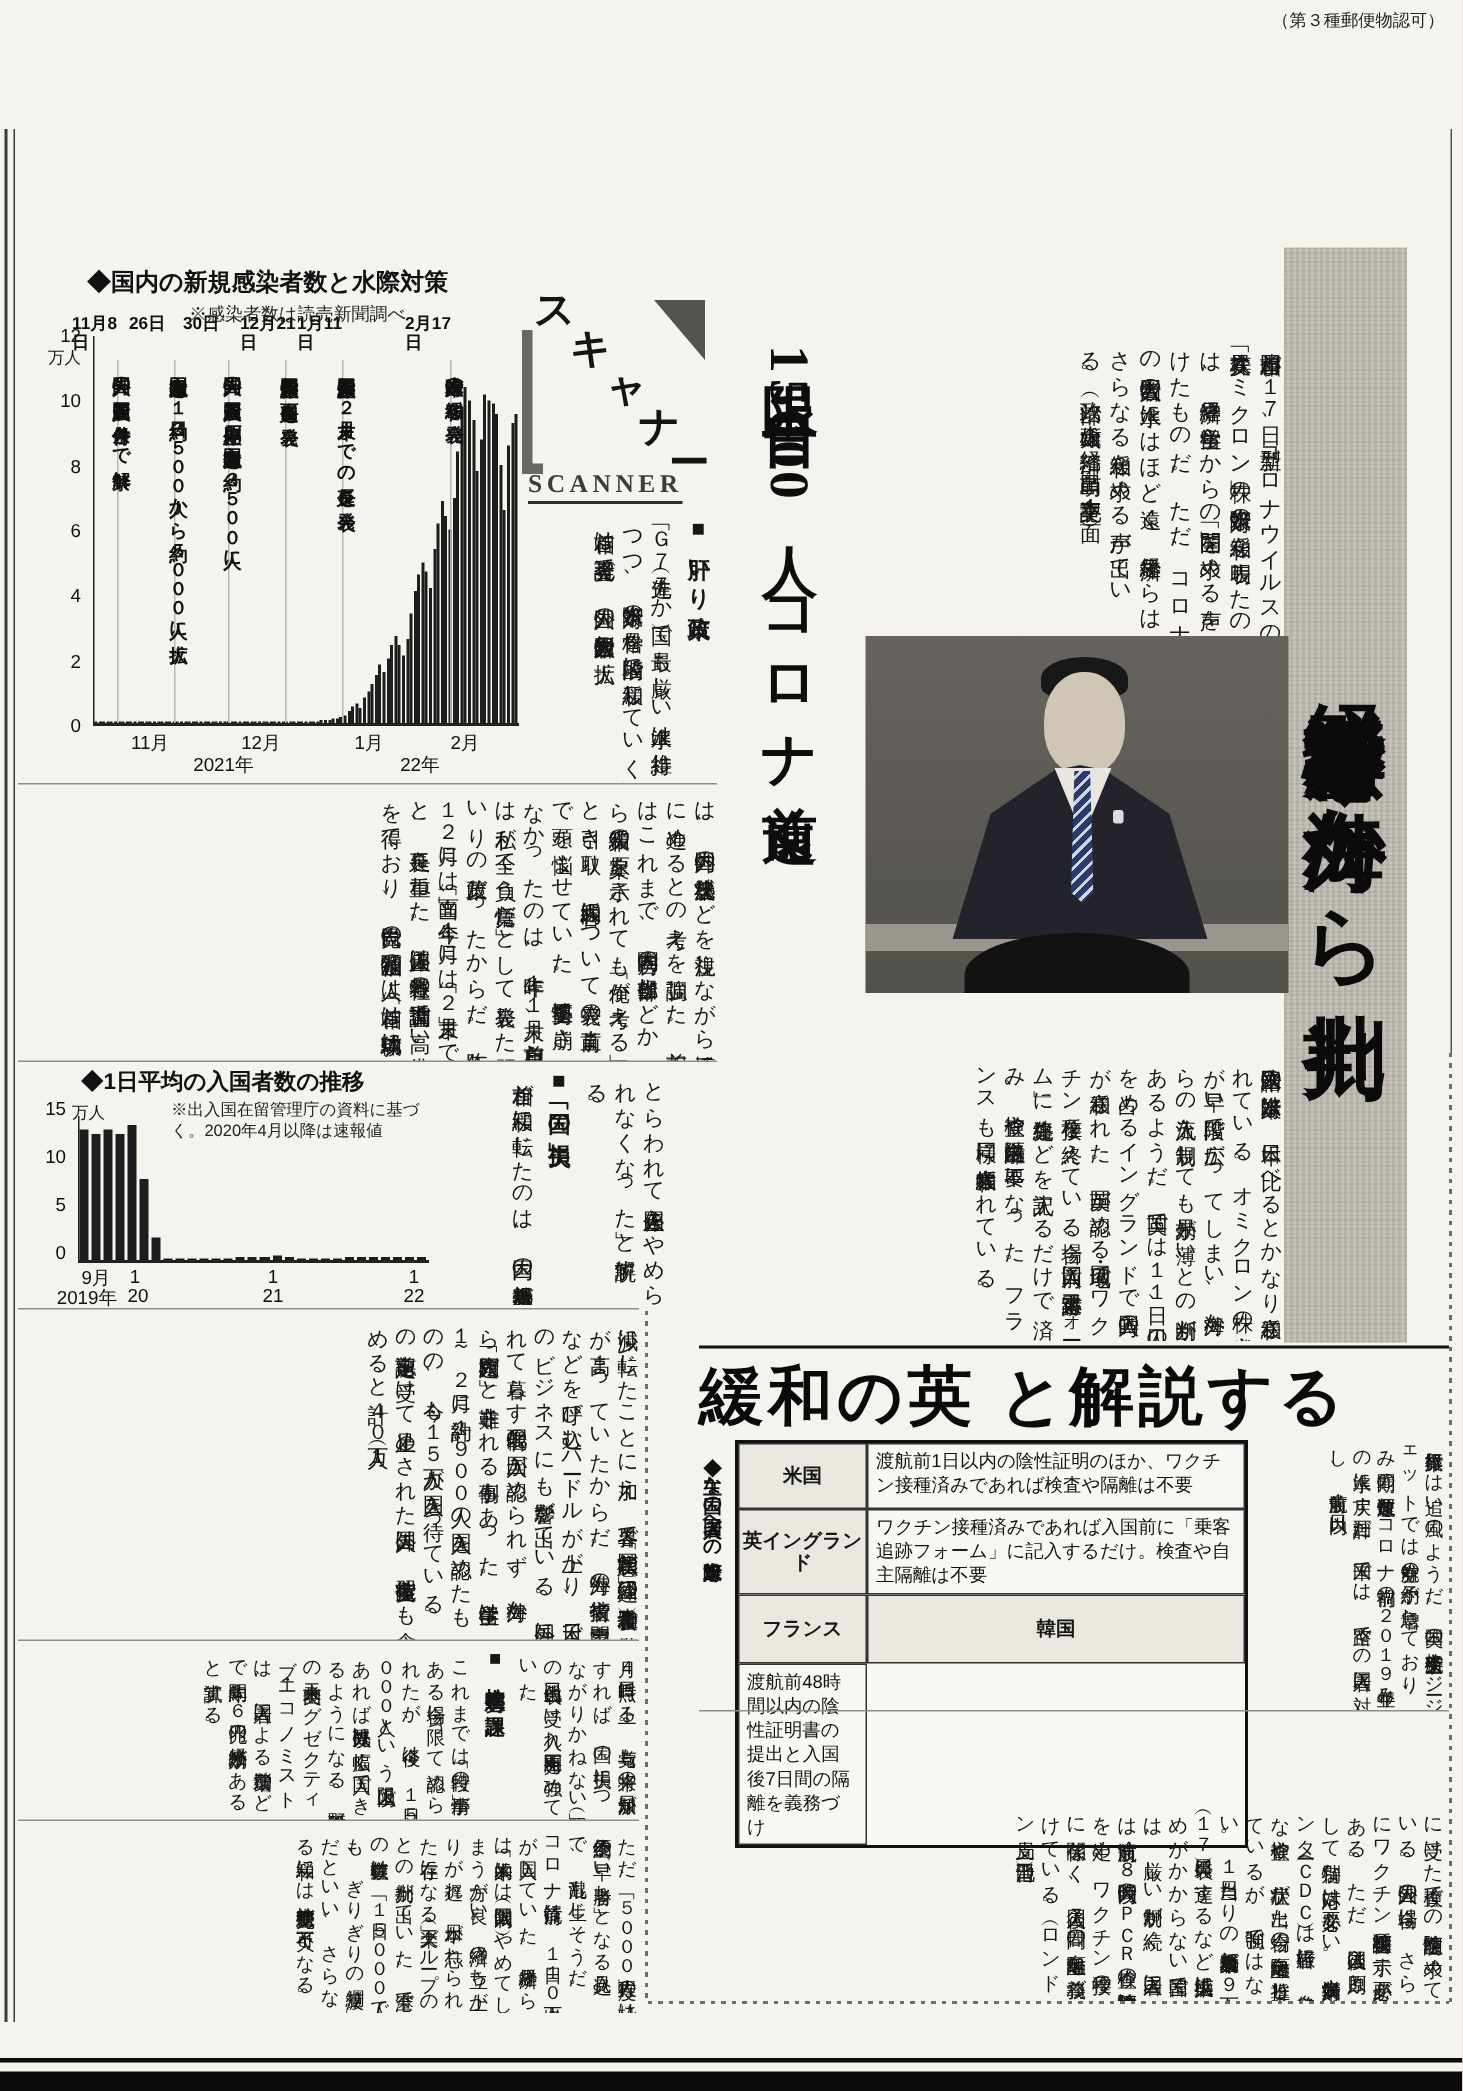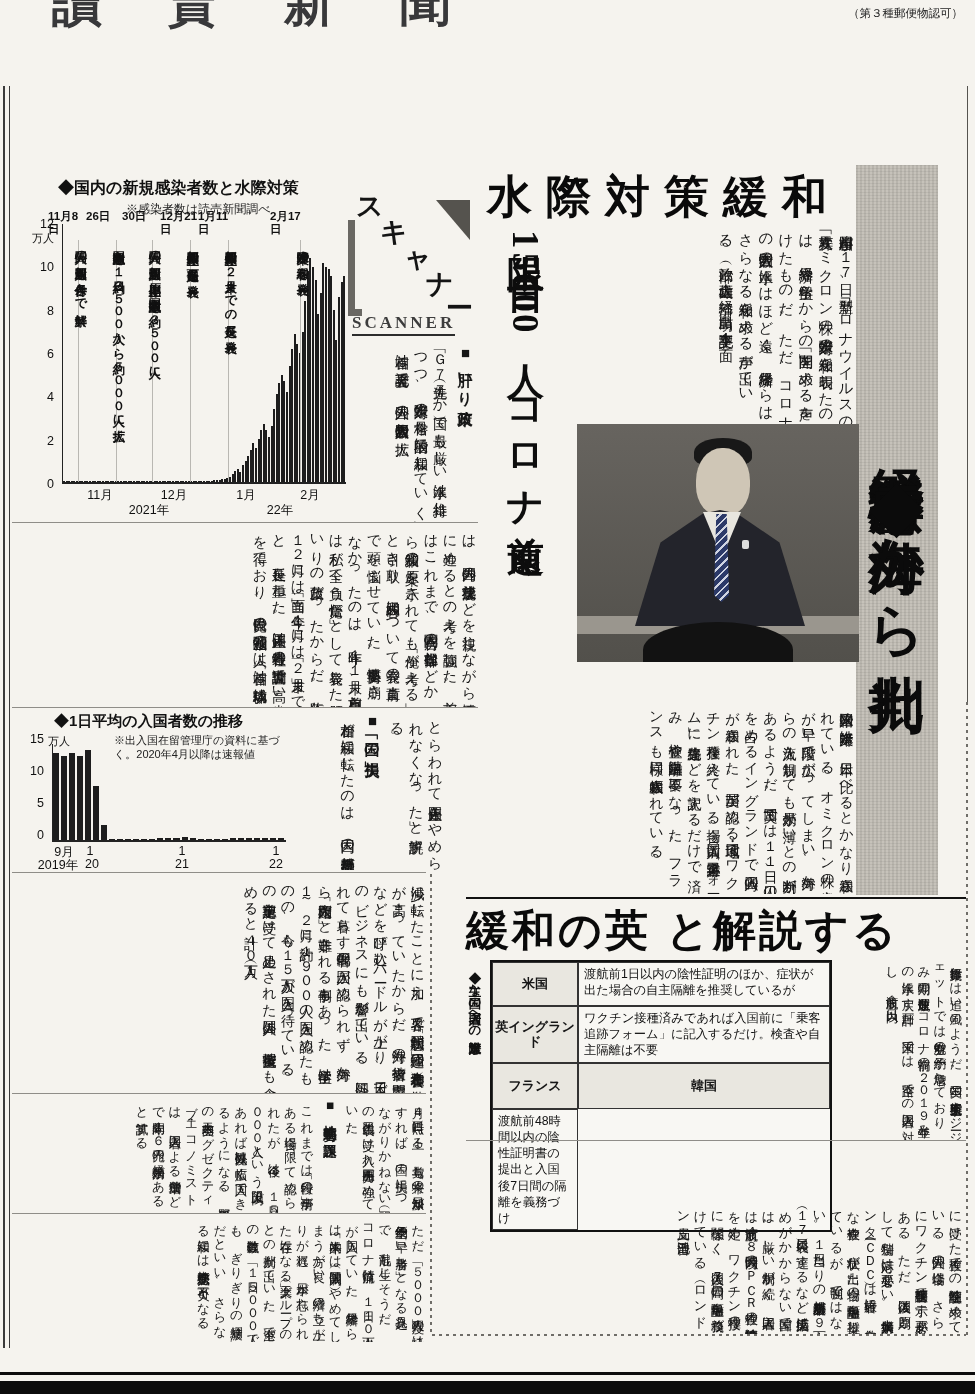--- a/index.html
+++ b/index.html
@@ -75,23 +75,20 @@
   .etable .cc{border:1px solid #333;background:#e9e7e0;display:flex;align-items:center;justify-content:center;
               font-family:"Liberation Sans",sans-serif;font-weight:800;font-size:13px;text-align:center;line-height:1.2;padding:2px}
   .etable .dc{border:1px solid #333;font-family:"Liberation Sans",sans-serif;font-size:12.3px;line-height:1.32;padding:3px 5px;color:#111}
   .tbl-title{left:464px;top:962px;width:22px;height:180px;font-family:"Liberation Sans",sans-serif;font-weight:800;font-size:12.5px;line-height:22px;color:#111}
 </style>
 </head>
 <body>
 
 <div id="page">
 
-  <div class="abs masthead-clip">
-    <span>讀賣新聞</span>
-  </div>
   <div class="abs postal gothic">（第３種郵便物認可）</div>
 
   <div class="abs" style="left:3px;top:86px;width:7px;height:1262px;border-left:2px solid #3a3a3a;border-right:1px solid #3a3a3a"></div>
   <div class="abs" style="left:967px;top:86px;width:1px;height:616px;background:#55534f"></div>
   <div class="abs dot-v" style="left:966px;top:702px;height:634px"></div>
   <div class="abs dot-v" style="left:430px;top:874px;height:462px"></div>
   <div class="abs dot-h" style="left:432px;top:1334px;width:534px"></div>
   <div class="abs" style="left:0;top:1372px;width:975px;height:3px;background:#0c0c0c"></div>
   <div class="abs" style="left:0;top:1381px;width:975px;height:13px;background:#0c0c0c"></div>
 
@@ -263,21 +260,20 @@
     <div class="sc-tri"></div>
     <div class="sc-l"></div>
     <span class="sc-ch" style="left:10px;top:2px">ス</span>
     <span class="sc-ch" style="left:34px;top:28px">キ</span>
     <span class="sc-ch" style="left:58px;top:54px">ャ</span>
     <span class="sc-ch" style="left:80px;top:80px">ナ</span>
     <span class="sc-ch" style="left:100px;top:104px">ー</span>
     <span class="sc-en">SCANNER</span>
   </div>
 
-  <div class="abs h-mizugiwa gothic">水際対策緩和</div>
   <div class="abs subhead v">上限1日5000人　コロナ前遠く</div>
   <div class="abs v body-txt" style="left:586px;top:224px;width:270px;height:200px;font-size:14.5px;line-height:20px">岸田首相が１７日、新型コロナウイルスの変異株「オミクロン株」の水際対策の緩和を表明したのは、経済界や留学生らからの「開国」を求める声を受けたものだ。ただ、コロナ前の入国者数の水準にはほど遠く、経済界からはさらなる緩和を求める声が出ている。（政治部　森山雄太、経済部　田島萌、本文記事１面）</div>
 
   <div class="abs banner v gothic">経済影響考慮◆海外から批判</div>
 
   <div class="abs photo">
     <div class="ph-band"></div>
     <div class="ph-hair"></div>
     <div class="ph-head"></div>
     <div class="ph-suit"></div>
@@ -359,21 +355,21 @@
     <div class="body-txt" style="font-size:12.5px;line-height:16.5px">これまでは「特段の事情」がある場合に限って認められたが、今後は、１日５０００人という上限以内であれば観光以外は幅広く入国できるようになる。野村総合研究所の木内登英エグゼクティブ・エコノミストは、入国者による消費増などで年間約１・６兆円の経済効果があると試算する。</div>
   </div>
   <div class="abs v body-txt" style="left:12px;top:1216px;width:414px;height:126px;font-size:12.5px;line-height:16.5px">ただ、「５０００人程度」の枠は航空便予約の「早い者勝ち」となる見込みで、混乱も生じそうだ。コロナ流行前は、１日１０万人以上が入国していた。経済界からは「本来的には（入国制限は）やめてしまう方が良い。経済の立ち上がりが遅れ、日本が忘れられた存在になる」（楽天グループの三木谷浩史会長兼社長）との批判が出ていた。空港での検査数は、「１日５０００人でも、ぎりぎりの綱渡り」（検疫所幹部）だといい、さらなる緩和には検査態勢拡充が不可欠となる。</div>
 
   <div class="abs" style="left:466px;top:897px;width:500px;height:2px;background:#111"></div>
   <div class="abs h-sub-article gothic" style="left:466px;top:902px">緩和の英 と解説する</div>
 
   <div class="abs tbl-title v">◆主な国の入国者への水際対策</div>
   <div class="abs etable">
     <div class="cc" style="min-height:44px">米国</div>
-    <div class="dc">渡航前1日以内の陰性証明のほか、症状が出た場合の自主隔離を推奨しているが</div>
+    <div class="dc">渡航前1日以内の陰性証明のほか、ワクチン接種済みであれば検査や隔離は不要</div>
     <div class="cc" style="min-height:48px">英イングランド</div>
     <div class="dc">ワクチン接種済みであれば入国前に「乗客追跡フォーム」に記入するだけ。検査や自主隔離は不要</div>
     <div class="cc" style="min-height:32px">フランス</div>
     <div class="cc" style="min-height:46px">韓国</div>
     <div class="dc">渡航前48時間以内の陰性証明書の提出と入国後7日間の隔離を義務づけ</div>
   </div>
 
   <div class="abs v body-txt" style="left:838px;top:958px;width:126px;height:182px;font-size:12.5px;line-height:16px">旅行業界には追い風のようだ。英国の格安航空大手イージージェットでは航空券の予約が急増しており、夏休み期間の運航便数をコロナ禍前の２０１９年並みの水準に戻す計画だ。米国では、空路での入国者に対し、渡航前１日以内</div>
 
   <div class="abs" style="left:466px;top:1140px;width:500px;height:1px;background:#8f8d88"></div>

